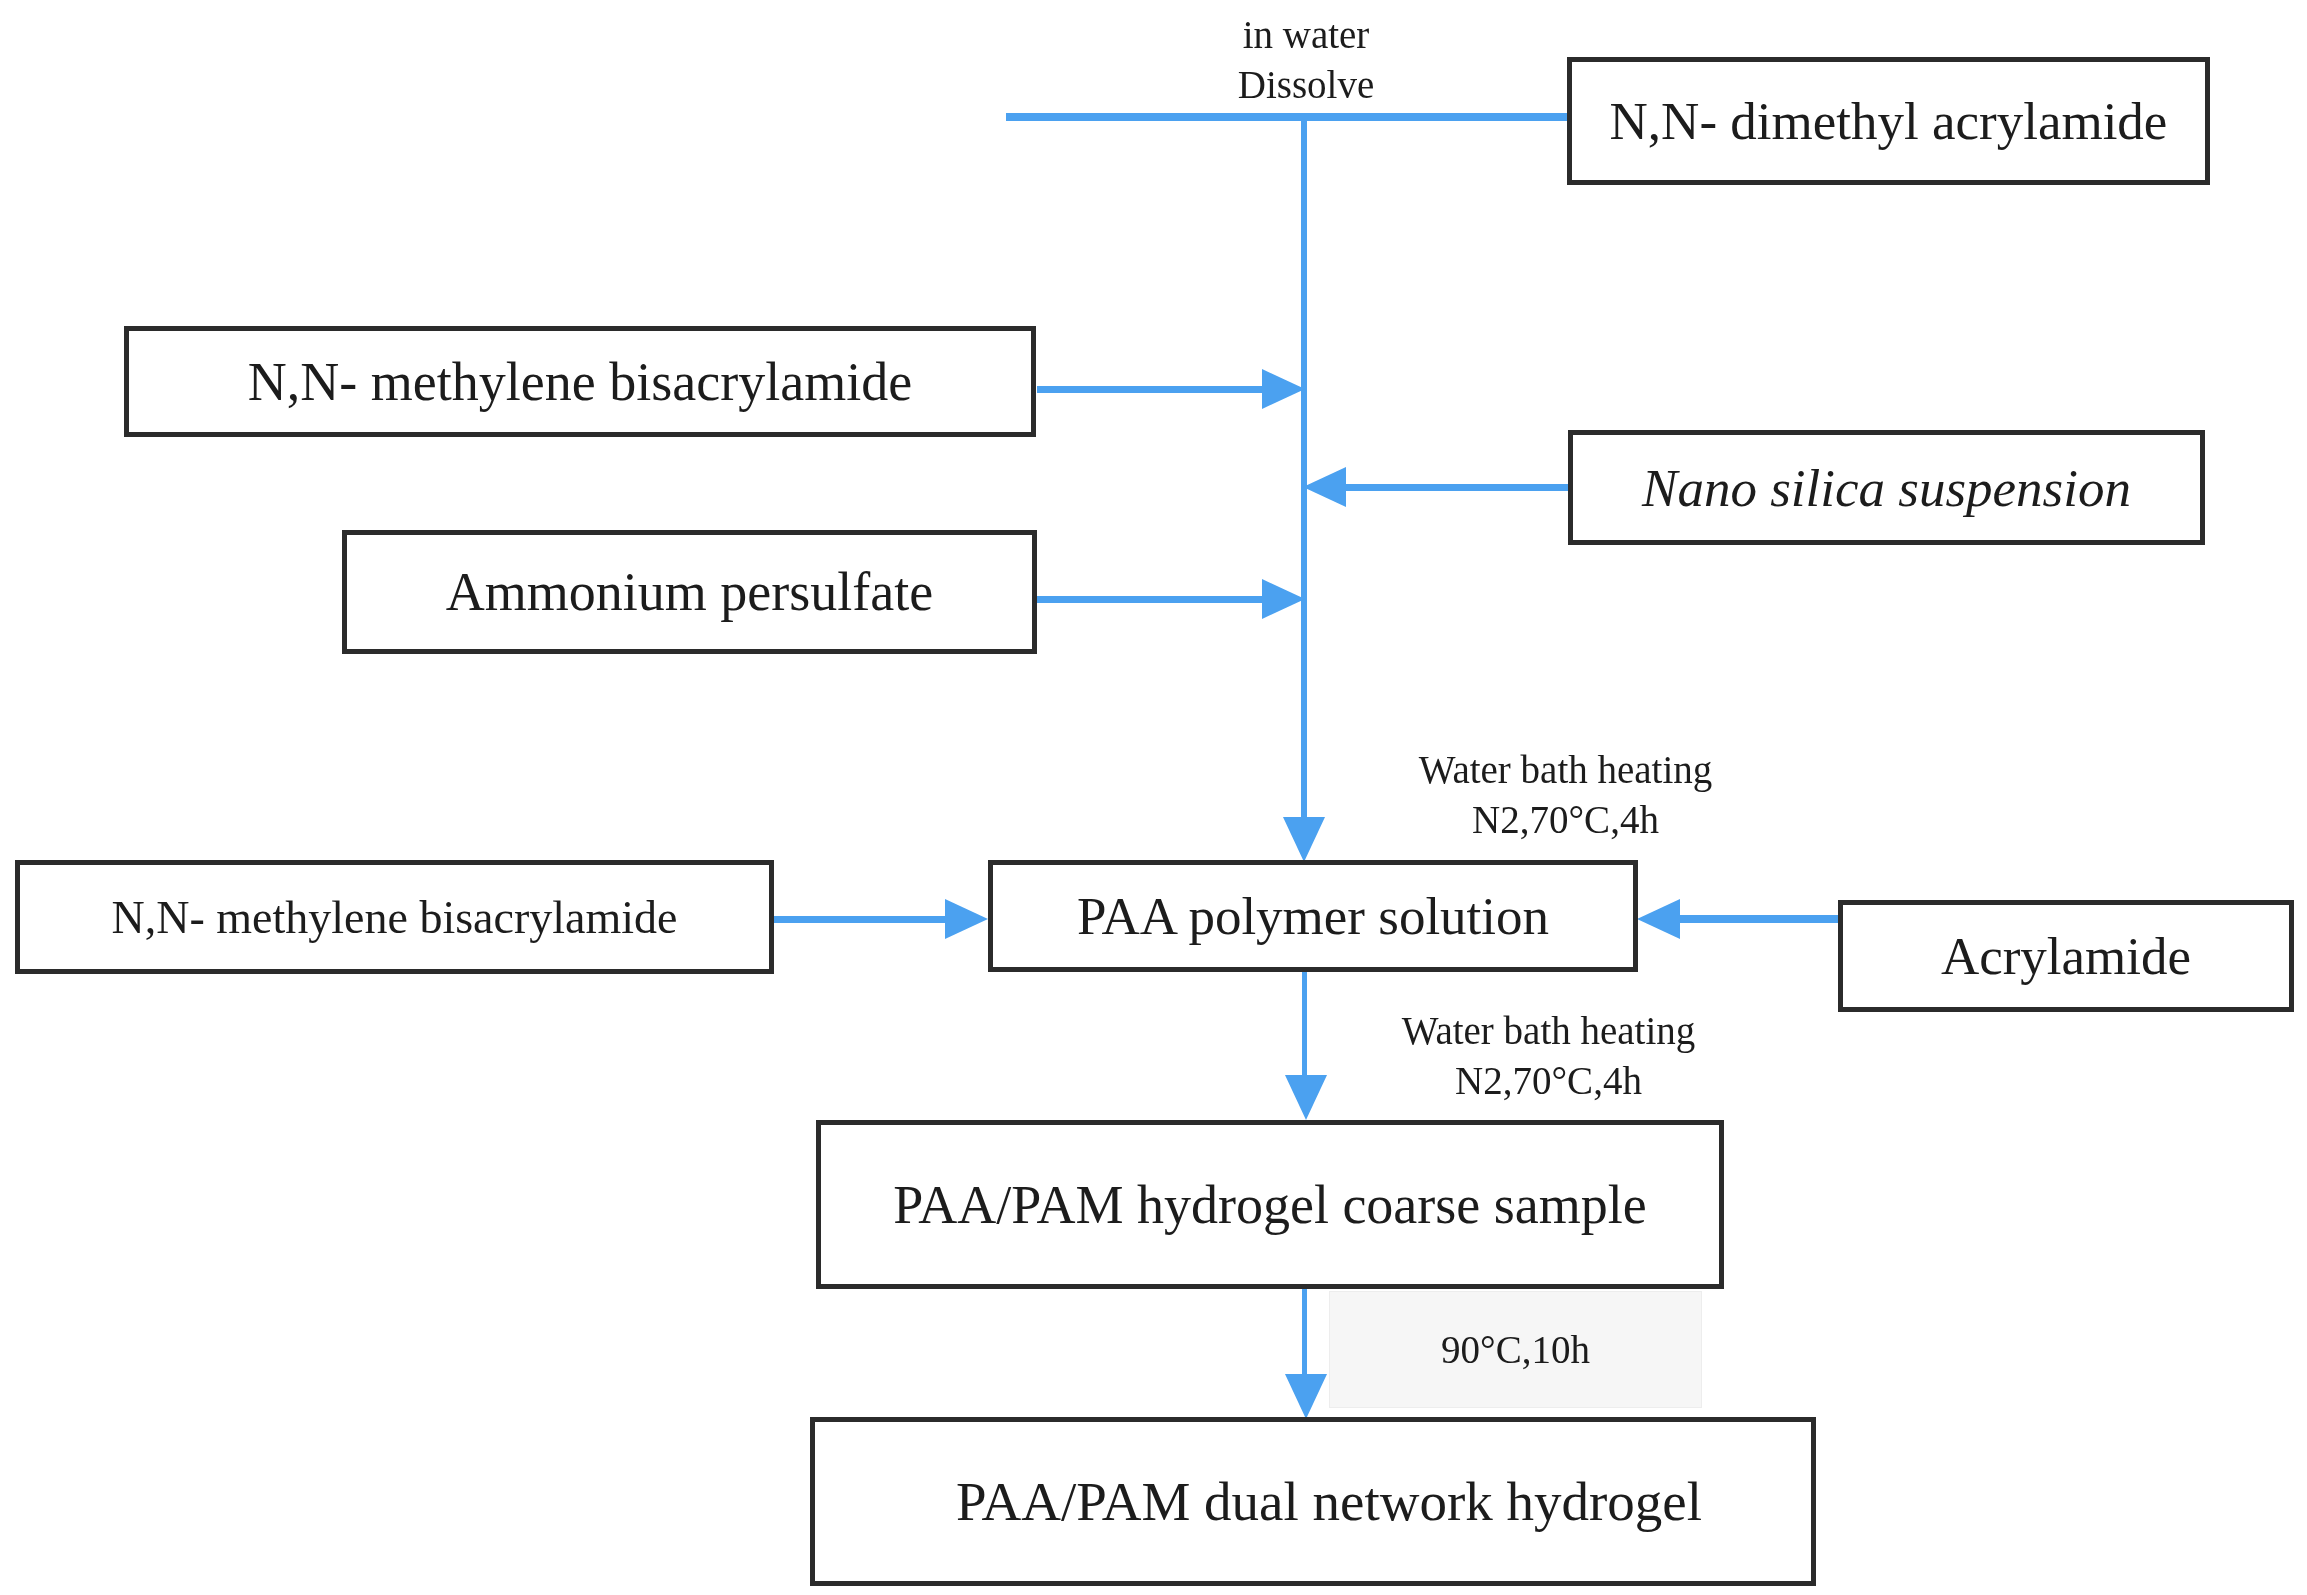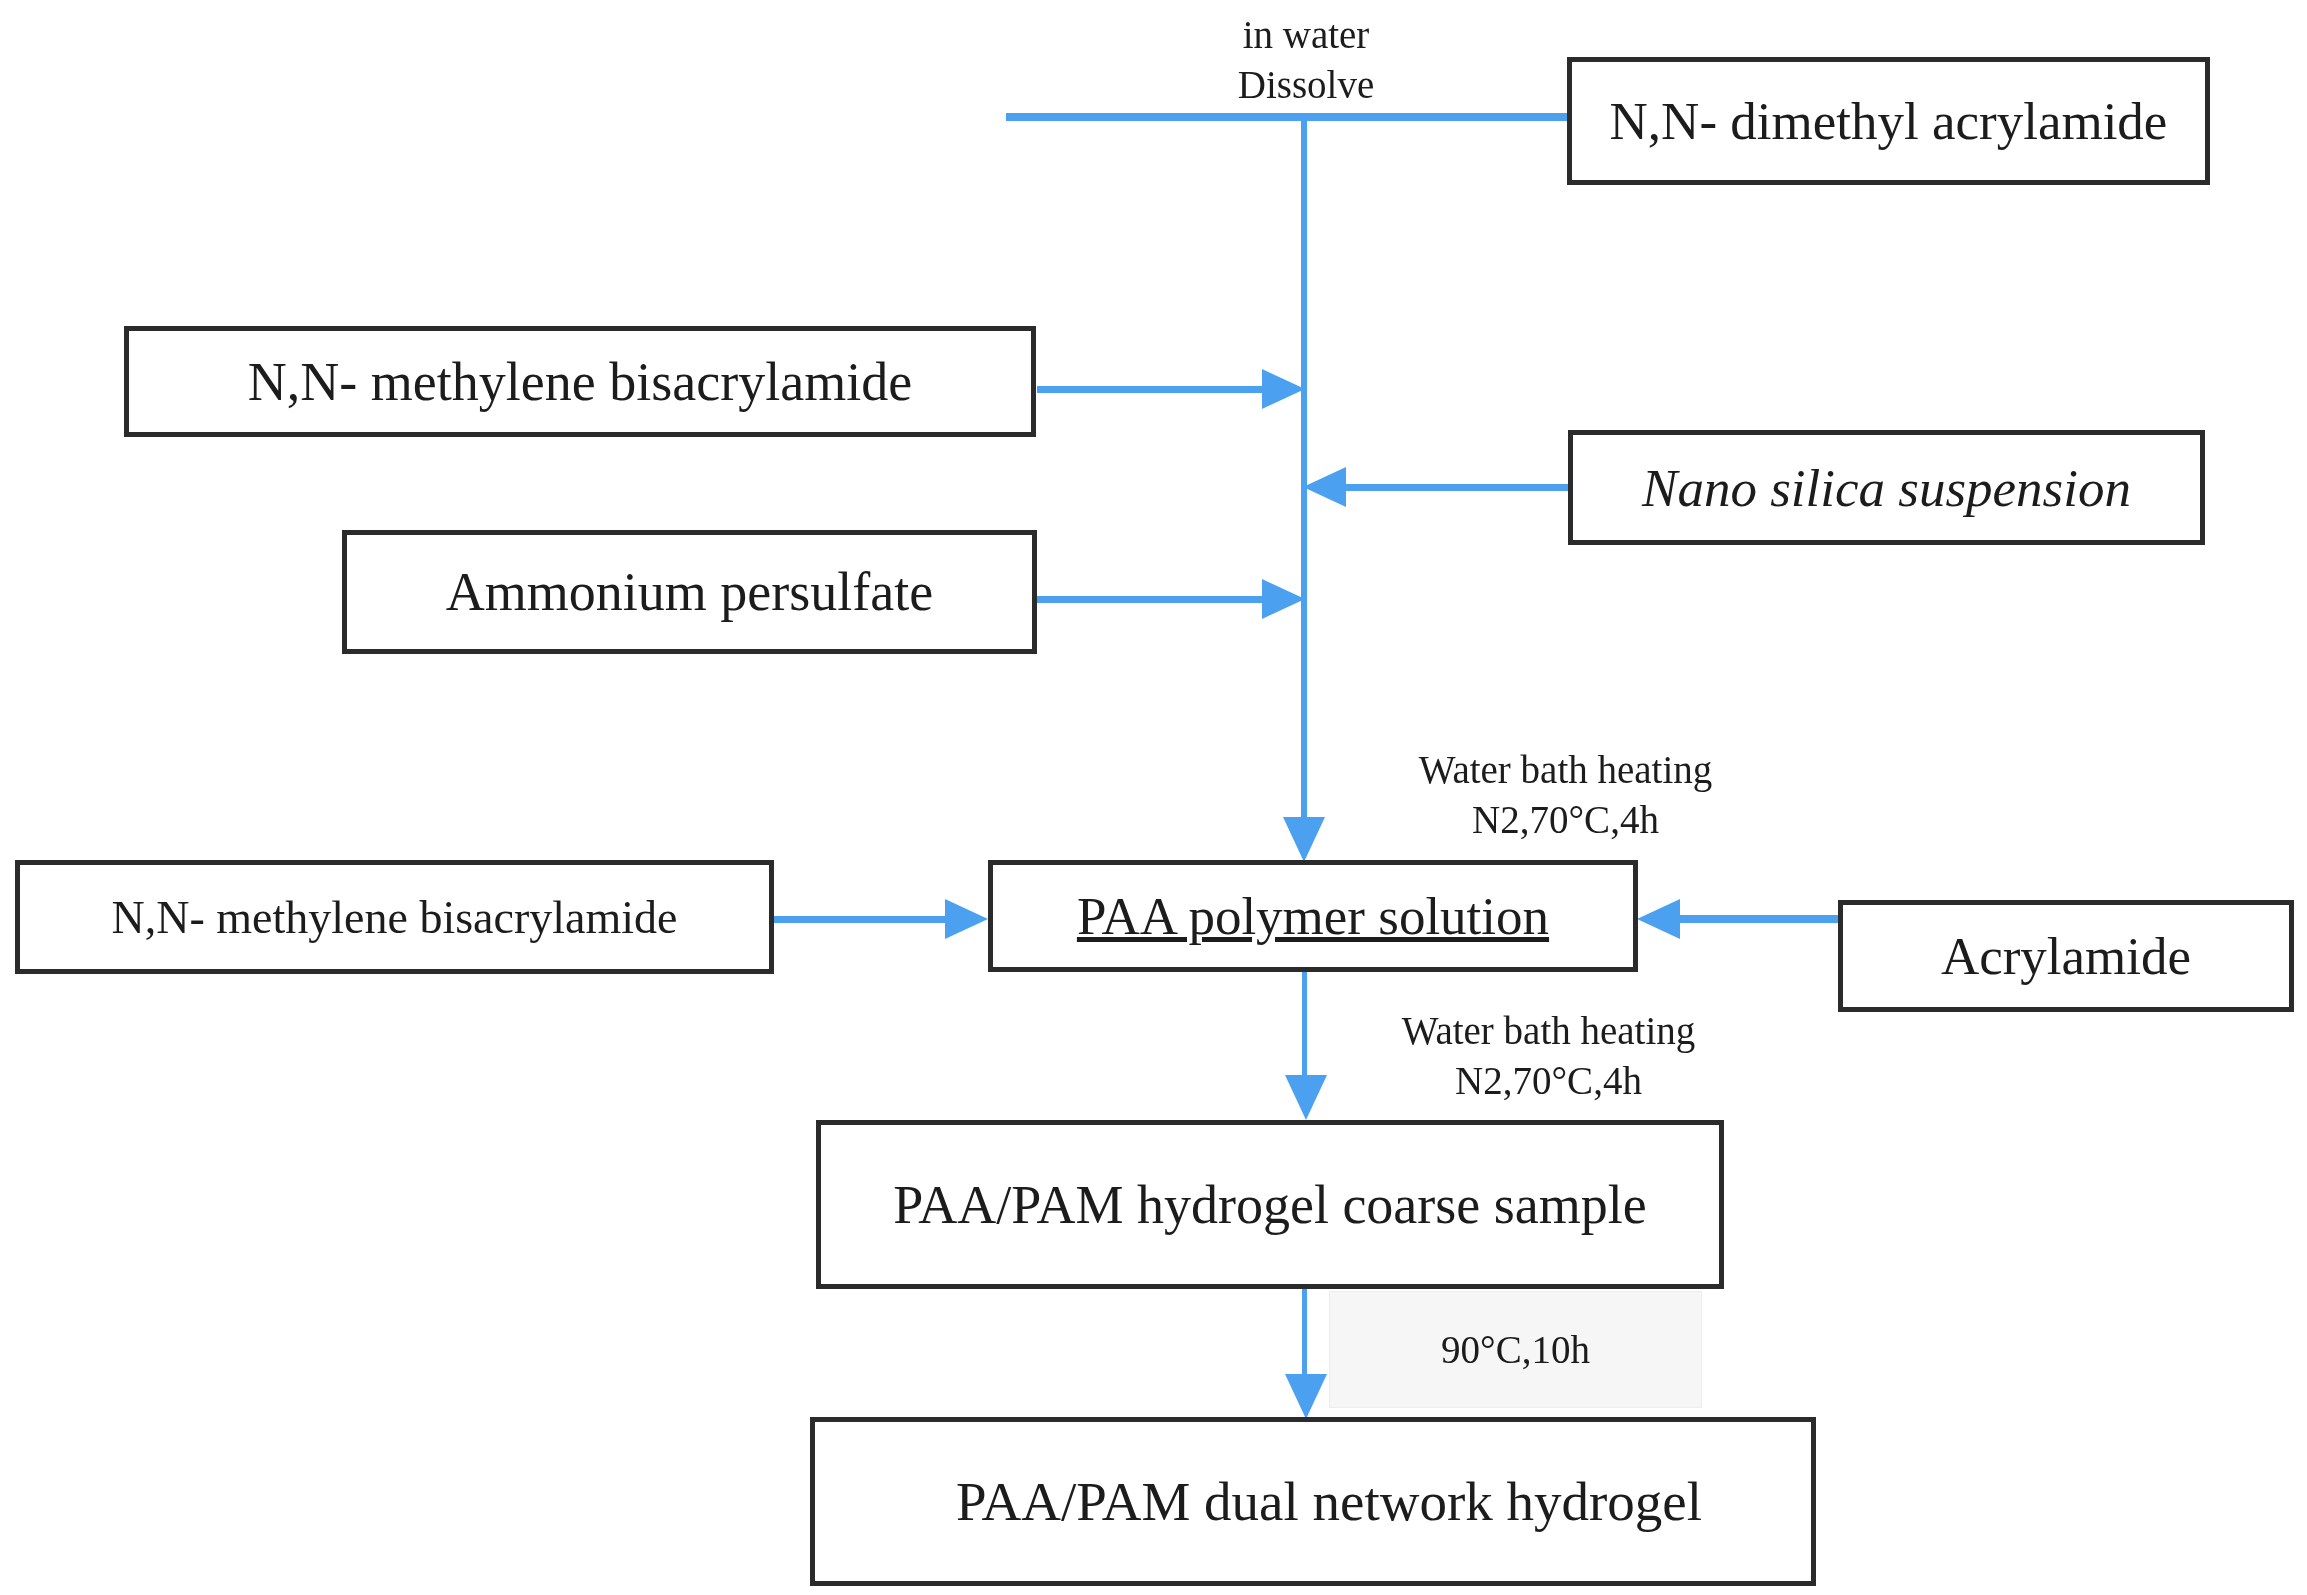--- a/index.html
+++ b/index.html
@@ -39,21 +39,21 @@
   .head.left {border-top:20px solid transparent;border-bottom:20px solid transparent;border-right:43px solid var(--arrow);}
   .head.down {border-left:21px solid transparent;border-right:21px solid transparent;border-top:45px solid var(--arrow);}
 
   
   .b-acrylic    {left:540px;  top:62px;   width:464px;  height:117px; font-size:54px;}
   .b-dimethyl   {left:1567px; top:57px;   width:643px; height:128px; font-size:53px;}
   .b-bis1       {left:124px;  top:326px;  width:912px; height:111px; font-size:54px;}
   .b-nano       {left:1568px; top:430px;  width:637px;  height:115px; font-size:53px;font-style:italic;}
   .b-ammonium   {left:342px;  top:530px;  width:695px; height:124px; font-size:54px;}
   .b-bis2       {left:15px;   top:860px; width:759px; height:114px; font-size:46px;}
-  .b-paa        {left:988px; top:860px; width:650px;  height:112px; font-size:53px;text-decoration:underline;}
+  .b-paa        {left:988px; top:860px; width:650px;  height:112px; font-size:53px;}
   .b-acrylamide {left:1838px; top:860px; width:456px;  height:112px; font-size:53px;margin-top:40px;}
   .b-coarse     {left:816px; top:1120px; width:908px; height:169px; font-size:54px;}
   .b-dual       {left:810px; top:1417px; width:1006px; height:169px; font-size:55px;padding-left:32px;}
 
   
   .l-dissolve {left:1133px; top:9.7px;   width:346px;}
   .l-wb1      {left:1372px; top:745px; width:387px;}
   .l-wb2      {left:1355px; top:1006px; width:387px;}
   .l-dipdry   {left:1329px; top:1291px; width:373px; height:117px;
                background:var(--dip-dry-bg); border:1.4px solid #ededed;

